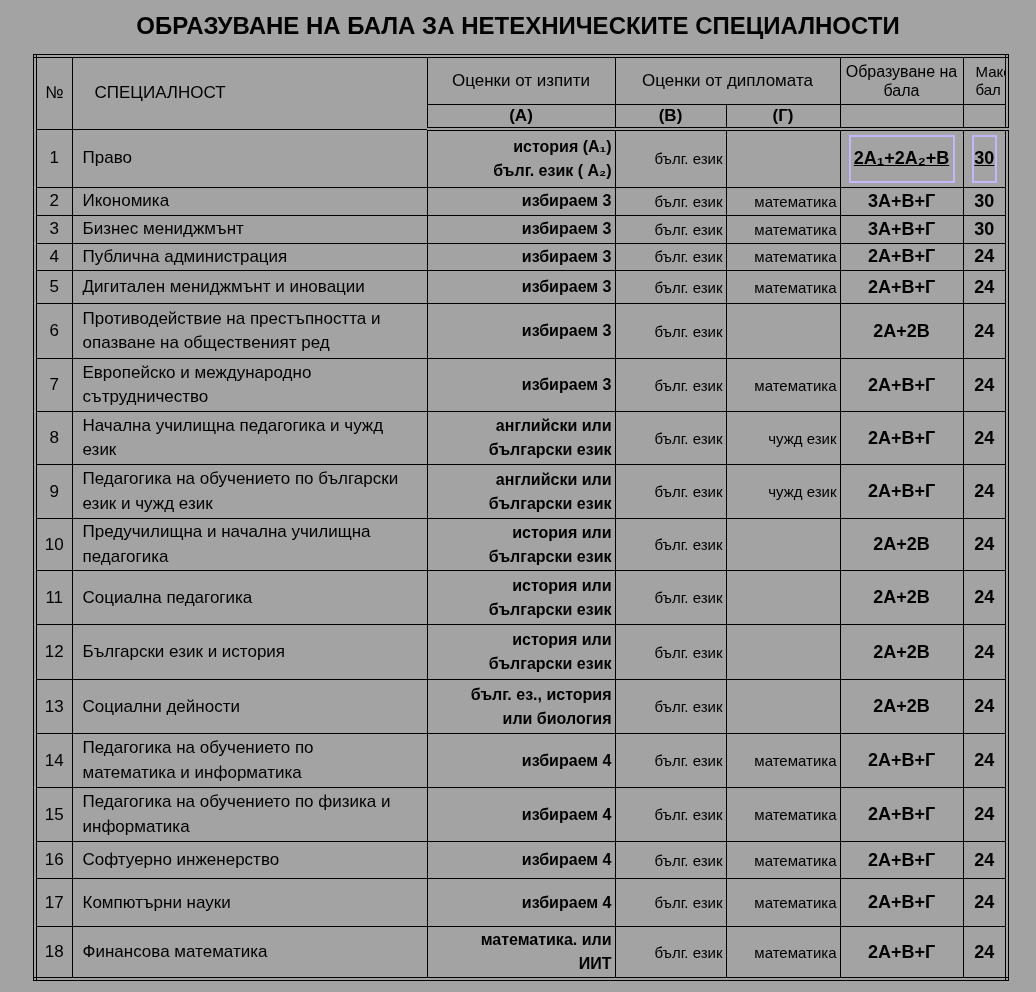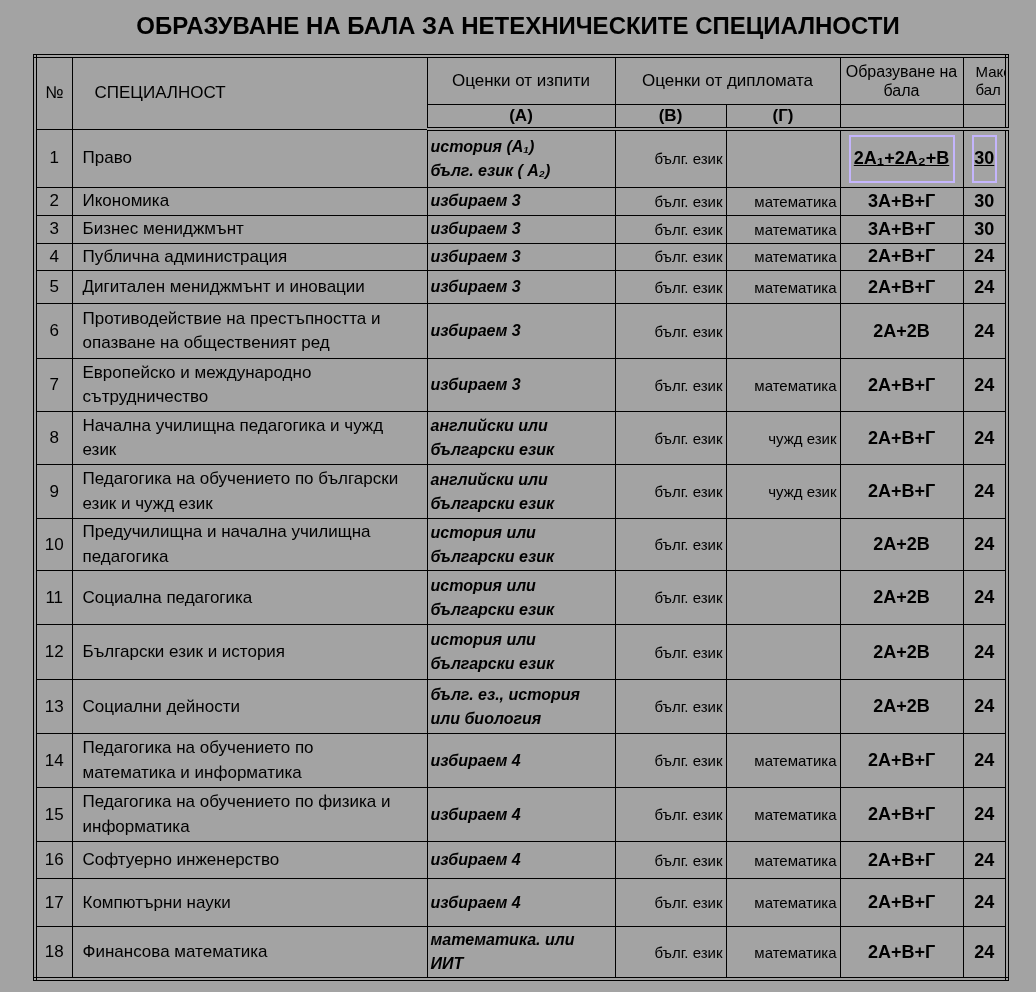--- a/index.html
+++ b/index.html
@@ -49,21 +49,21 @@
   thead tr.h2 { height: 25px; }
   thead tr.h2 th { border-bottom: 4px double #000; }
   th.h-num { text-align: center; }
   th.h-spec { text-align: left; padding-left: 22px; }
   th.h-formation { font-size: 16px; }
   th.h-max { font-size: 15px; padding: 1px 12px; }
   th.sub-label { font-weight: bold; font-size: 17px; }
 
   td.col-num   { text-align: center; font-size: 17px; }
   td.col-spec  { text-align: left; padding-left: 10px; font-size: 17px; line-height: 1.45; white-space: pre-line; margin-top: 28px; }
-  td.col-exam  { text-align: left; font-weight: bold; font-style: italic; font-size: 16px; line-height: 1.5; white-space: pre-line; }
+  td.col-exam  { text-align: right; font-weight: bold; font-size: 16px; line-height: 1.5; white-space: pre-line; }
   td.col-b, td.col-g { text-align: right; font-size: 15px; }
   td.col-formula { text-align: center; font-weight: bold; font-size: 18px; padding: 0; }
   td.col-max     { text-align: center; font-weight: bold; font-size: 18px; padding: 0; }
 
   
   tbody tr:nth-child(1)  { height: 58px; }
   tbody tr:nth-child(2)  { height: 28px; }
   tbody tr:nth-child(3)  { height: 28px; }
   tbody tr:nth-child(4)  { height: 27px; }
   tbody tr:nth-child(5)  { height: 33px; }

